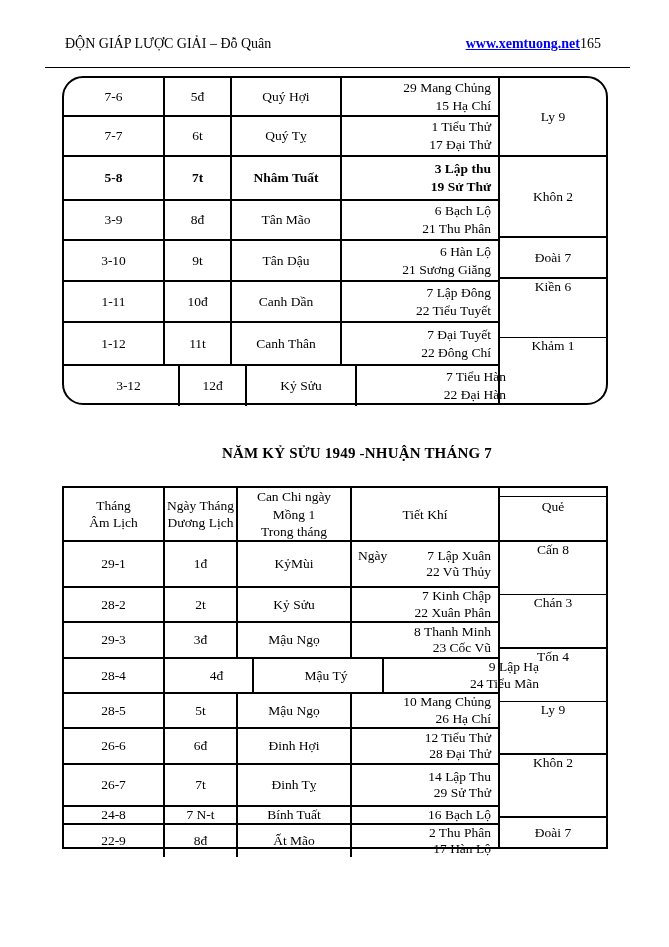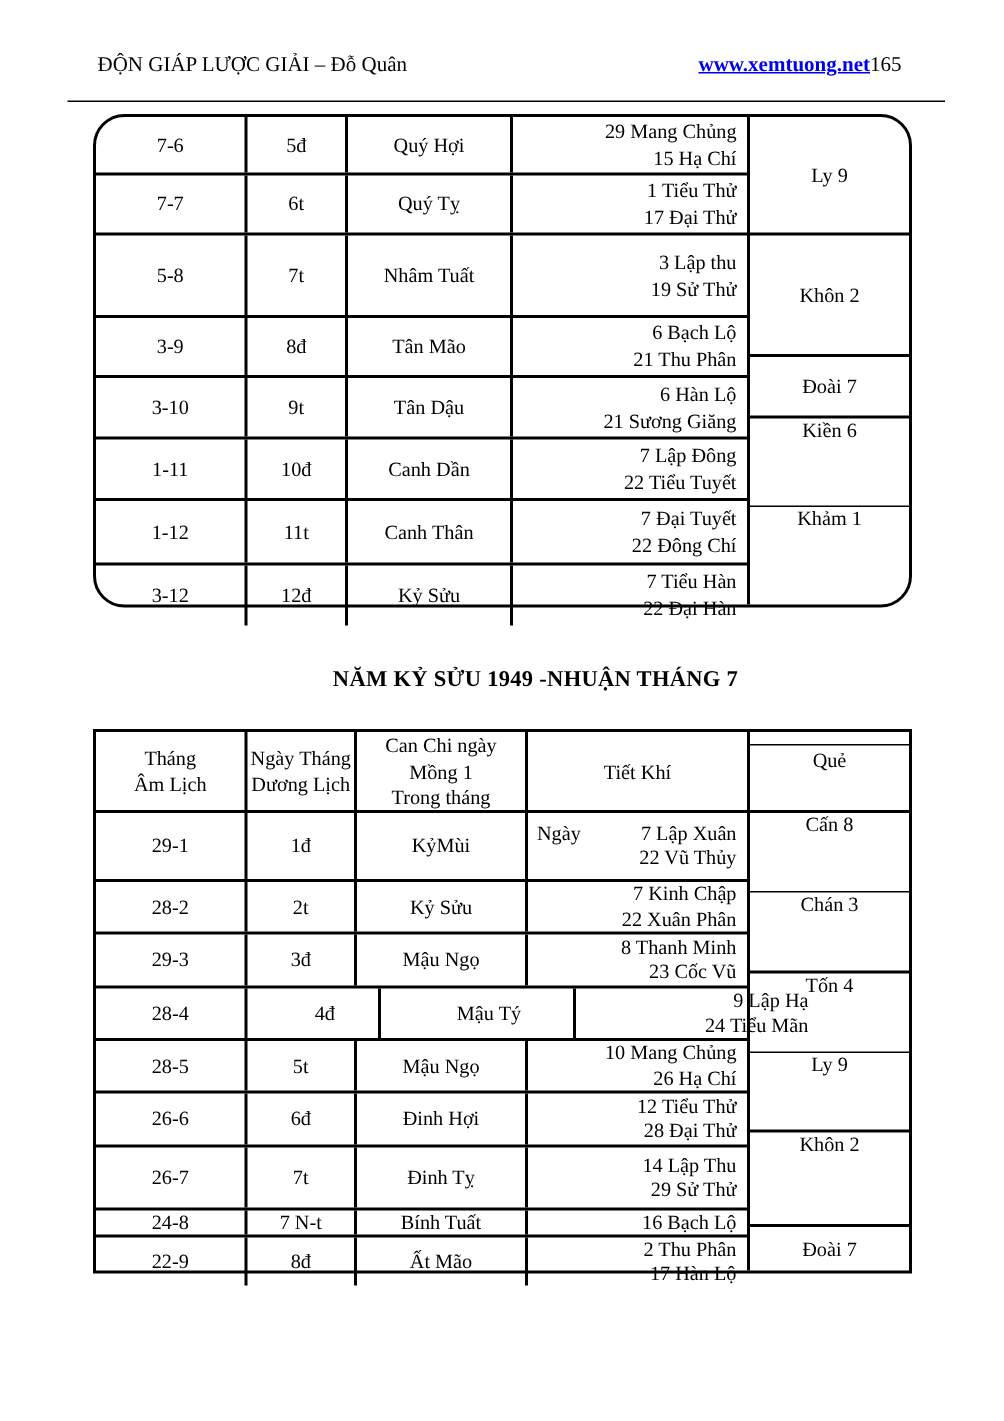--- a/index.html
+++ b/index.html
@@ -72,21 +72,21 @@
         </div>
         <div class="trow" style="height: 40px; grid-template-columns: 101px 67px 110px 156px;">
           <div class="cell">7-7</div>
           <div class="cell">6t</div>
           <div class="cell">Quý Tỵ</div>
           <div class="cell tietkhi">
             <span class="tk-line">1 Tiểu Thử</span>
             <span class="tk-line">17 Đại Thử</span>
           </div>
         </div>
-        <div class="trow" style="height: 55px; grid-template-columns: 101px 67px 110px 156px;">
+        <div class="trow" style="height: 44px; grid-template-columns: 101px 67px 110px 156px; font-weight: bold;">
           <div class="cell">5-8</div>
           <div class="cell">7t</div>
           <div class="cell">Nhâm Tuất</div>
           <div class="cell tietkhi">
             <span class="tk-line">3 Lập thu</span>
             <span class="tk-line">19 Sử Thử</span>
           </div>
         </div>
         <div class="trow" style="height: 40px; grid-template-columns: 101px 67px 110px 156px;">
           <div class="cell">3-9</div>
@@ -117,21 +117,21 @@
         </div>
         <div class="trow" style="height: 43px; grid-template-columns: 101px 67px 110px 156px;">
           <div class="cell">1-12</div>
           <div class="cell">11t</div>
           <div class="cell">Canh Thân</div>
           <div class="cell tietkhi">
             <span class="tk-line">7 Đại Tuyết</span>
             <span class="tk-line">22 Đông Chí</span>
           </div>
         </div>
-        <div class="trow last" style="height: 40px; grid-template-columns: 101px 67px 110px 156px;">
+        <div class="trow last" style="height: 40px; grid-template-columns: 101px 67px 110px 156px; padding-left: 15px;">
           <div class="cell">3-12</div>
           <div class="cell">12đ</div>
           <div class="cell">Kỷ Sửu</div>
           <div class="cell tietkhi">
             <span class="tk-line">7 Tiểu Hàn</span>
             <span class="tk-line">22 Đại Hàn</span>
           </div>
         </div>
       </div>
       <div class="que-col">

